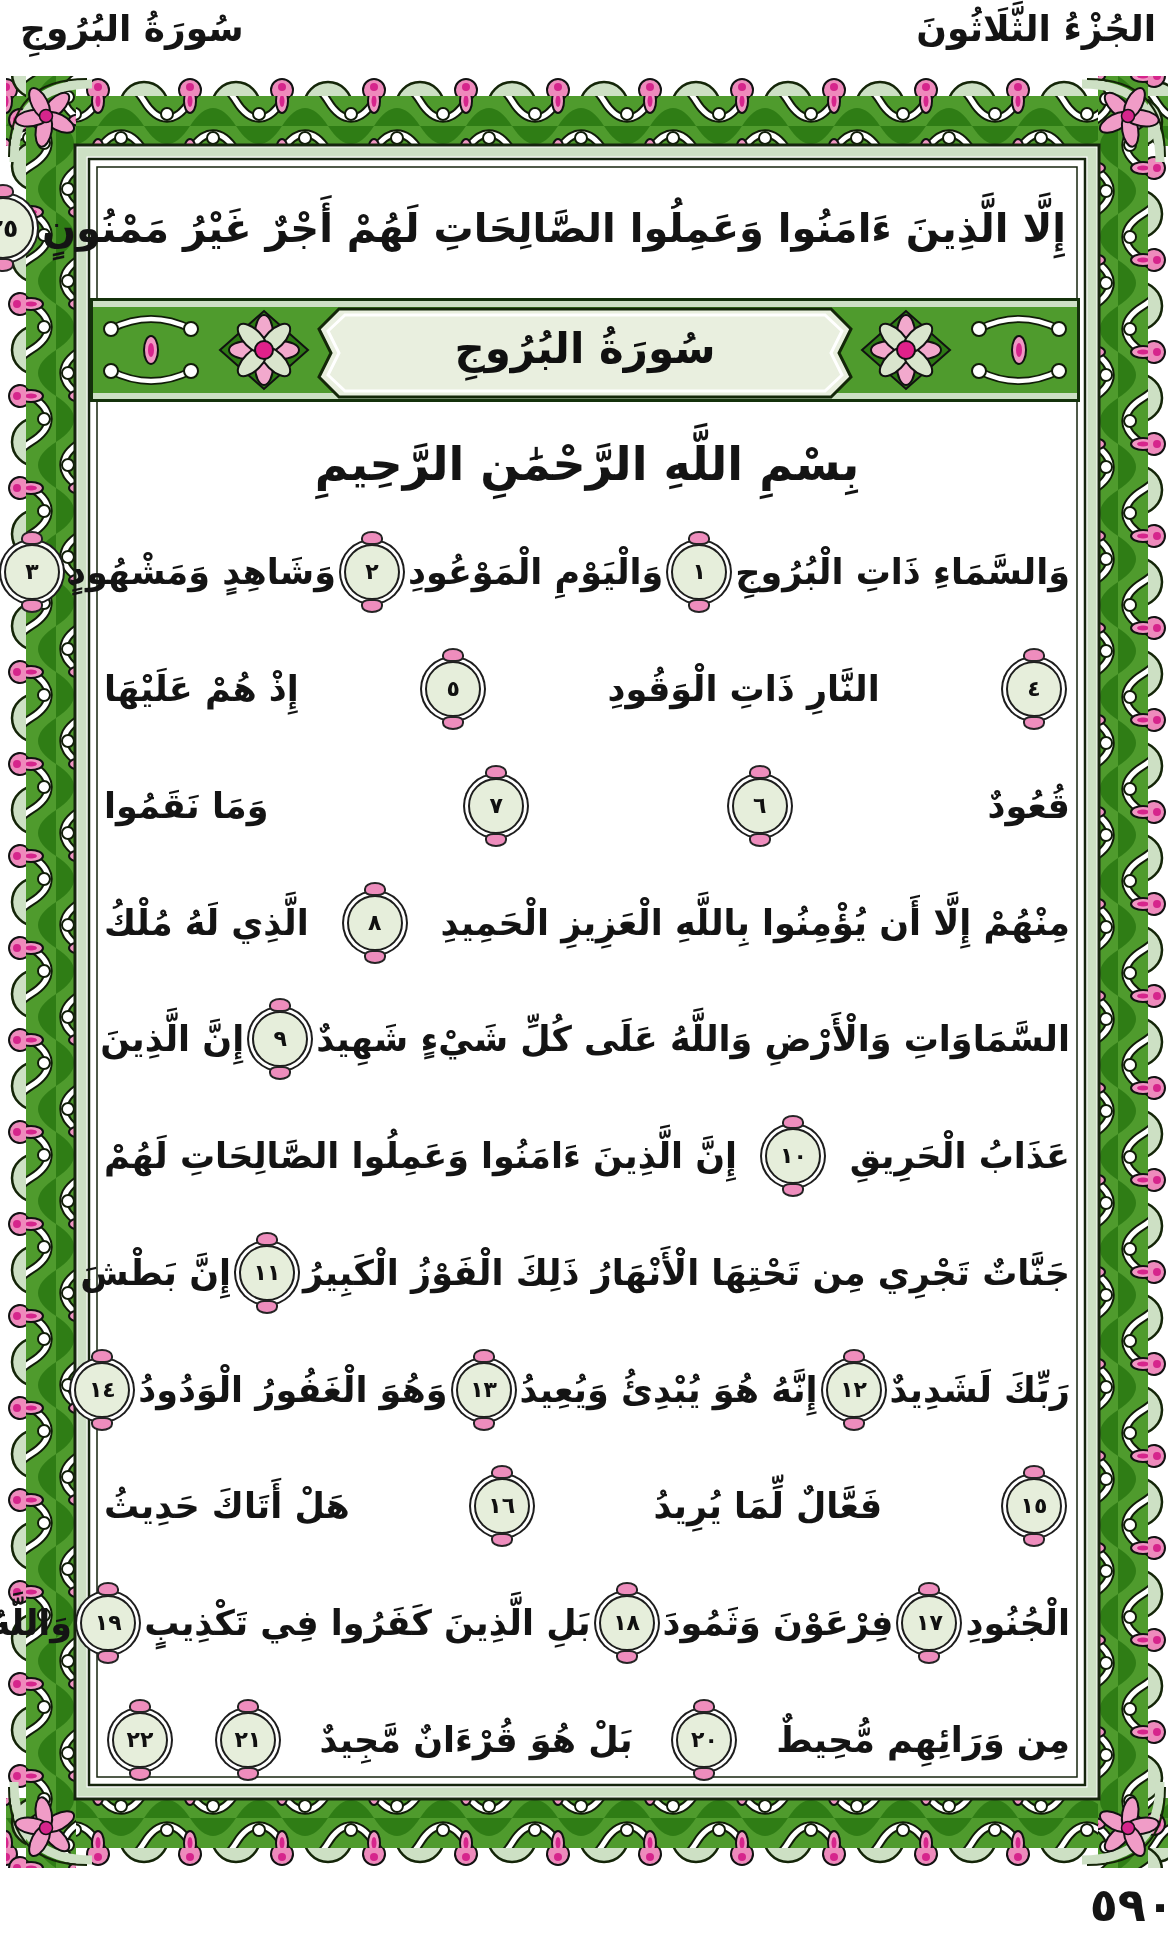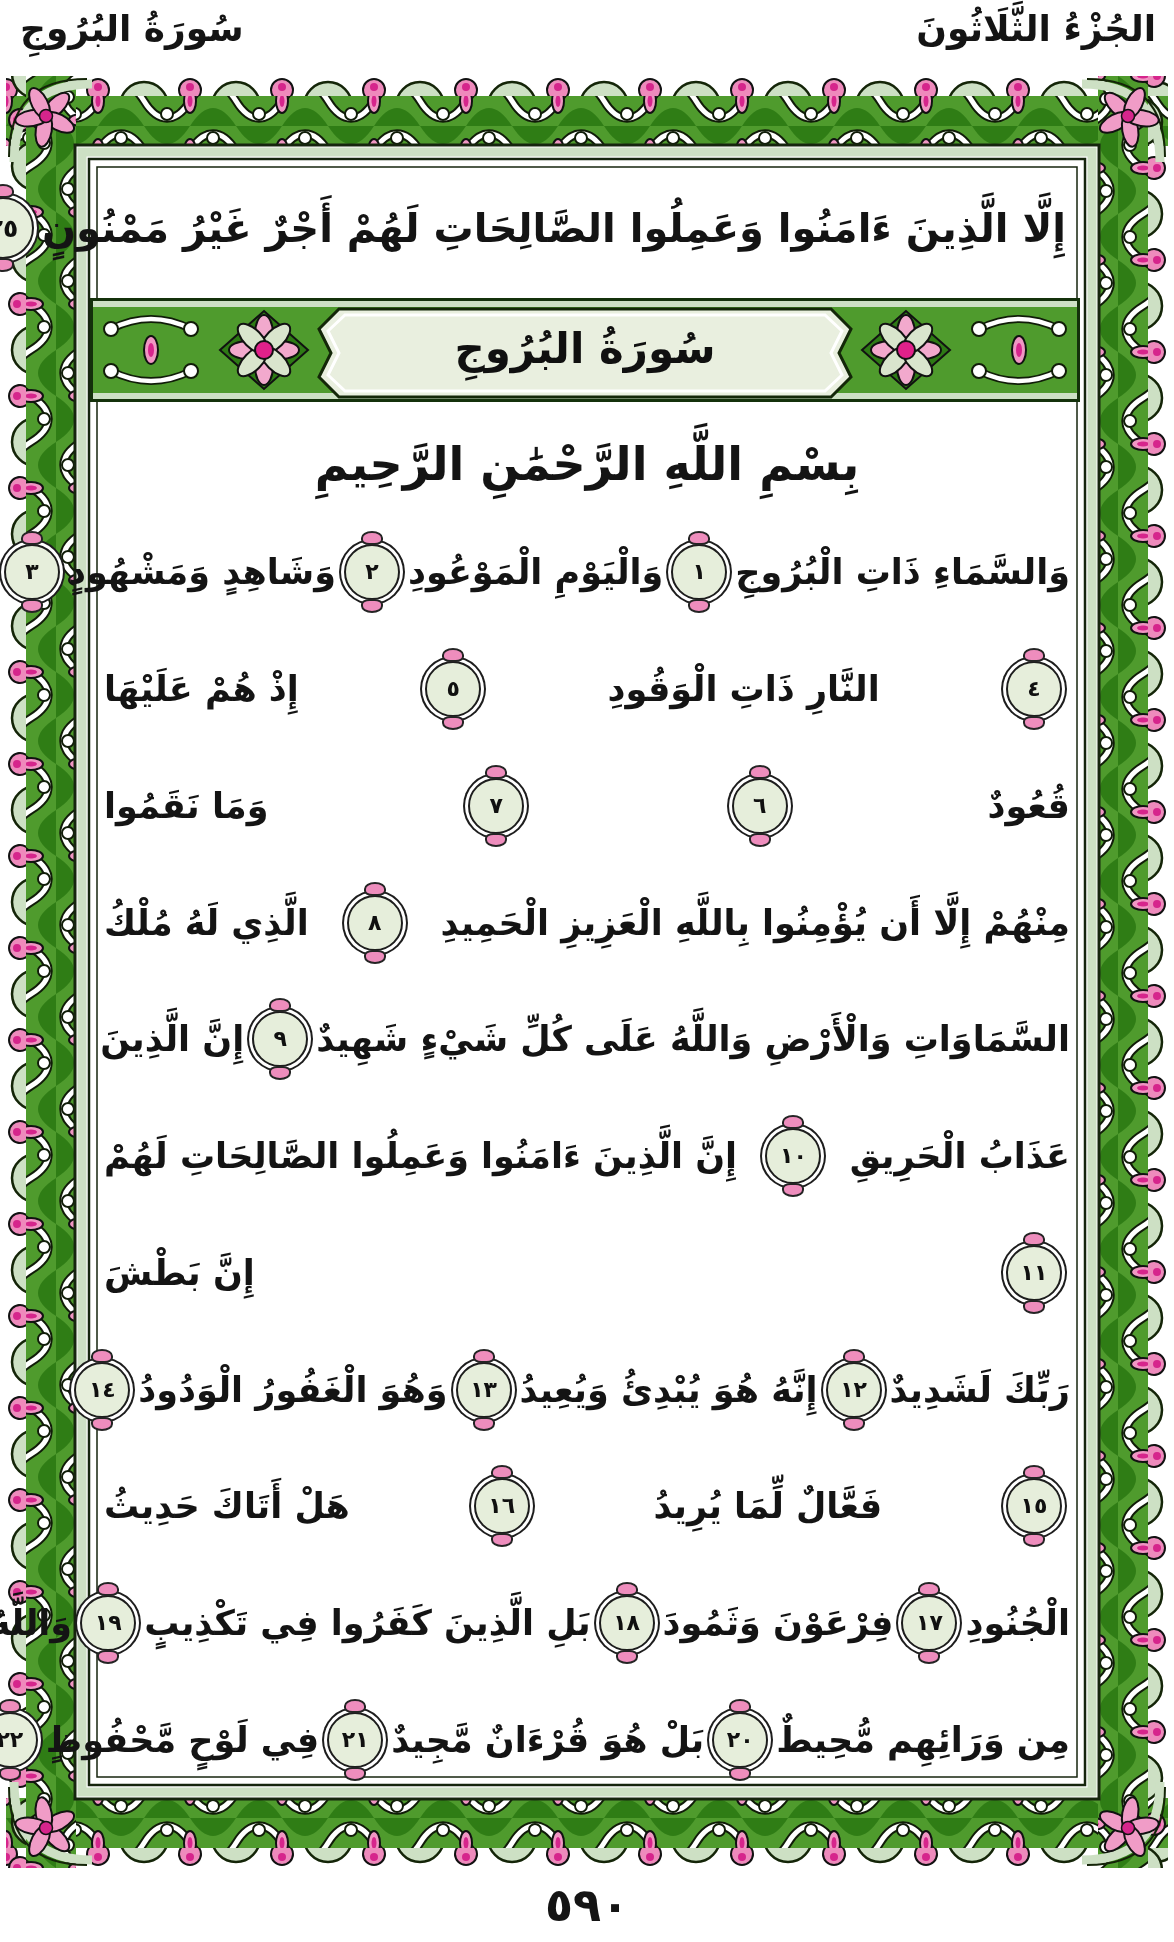--- a/index.html
+++ b/index.html
@@ -65,21 +65,21 @@
     background:#ee8dbd;border:2px solid #242424;box-sizing:border-box;
     transform:translateX(-50%);
   }
   .aya-mark::before{top:-15px;border-radius:60% 60% 45% 45%;}
   .aya-mark::after{bottom:-15px;border-radius:45% 45% 60% 60%;}
   .aya-num{font-size:22px;font-weight:bold;color:#101010;line-height:1;}
   .cont-line .aya-mark{width:58px;height:58px;}
   .cont-line .aya-num{font-size:25px;}
 
   .page-number{
-    position:absolute;left:0;right:0;top:1878px;text-align:center;
+    position:absolute;left:0;right:0;top:1878px;
     font-size:46px;font-weight:bold;direction:rtl;
   }
 </style>
 </head>
 <body>
 
 <div class="hdr hdr-right">الجُزْءُ الثَّلَاثُونَ</div>
 <div class="hdr hdr-left">سُورَةُ البُرُوجِ</div>
 
 <svg class="frame-svg" width="1162" height="1792" viewBox="0 0 1162 1792">
@@ -303,20 +303,21 @@
       <span class="aya-text">إِنَّ الَّذِينَ</span>
     </div>
     <div class="vline">
       <span class="aya-text">عَذَابُ الْحَرِيقِ</span>
       <span class="aya-mark">
         <span class="aya-num">١٠</span>
       </span>
       <span class="aya-text">إِنَّ الَّذِينَ ءَامَنُوا وَعَمِلُوا الصَّالِحَاتِ لَهُمْ</span>
     </div>
     <div class="vline">
+      <span class="aya-text">جَنَّاتٌ تَجْرِي مِن تَحْتِهَا الْأَنْهَارُ ذَلِكَ الْفَوْزُ الْكَبِيرُ</span>
       <span class="aya-mark">
         <span class="aya-num">١١</span>
       </span>
       <span class="aya-text">إِنَّ بَطْشَ</span>
     </div>
     <div class="vline">
       <span class="aya-text">رَبِّكَ لَشَدِيدٌ</span>
       <span class="aya-mark">
         <span class="aya-num">١٢</span>
       </span>
@@ -356,20 +357,19 @@
     </div>
     <div class="vline">
       <span class="aya-text">مِن وَرَائِهِم مُّحِيطٌ</span>
       <span class="aya-mark">
         <span class="aya-num">٢٠</span>
       </span>
       <span class="aya-text">بَلْ هُوَ قُرْءَانٌ مَّجِيدٌ</span>
       <span class="aya-mark">
         <span class="aya-num">٢١</span>
       </span>
-      <span class="aya-text">فِي لَوْحٍ مَّحْفُوظٍ</span>
       <span class="aya-mark">
         <span class="aya-num">٢٢</span>
       </span>
     </div>
   </div>
 
 <div class="page-number">٥٩٠</div>
 
 </body></html>

